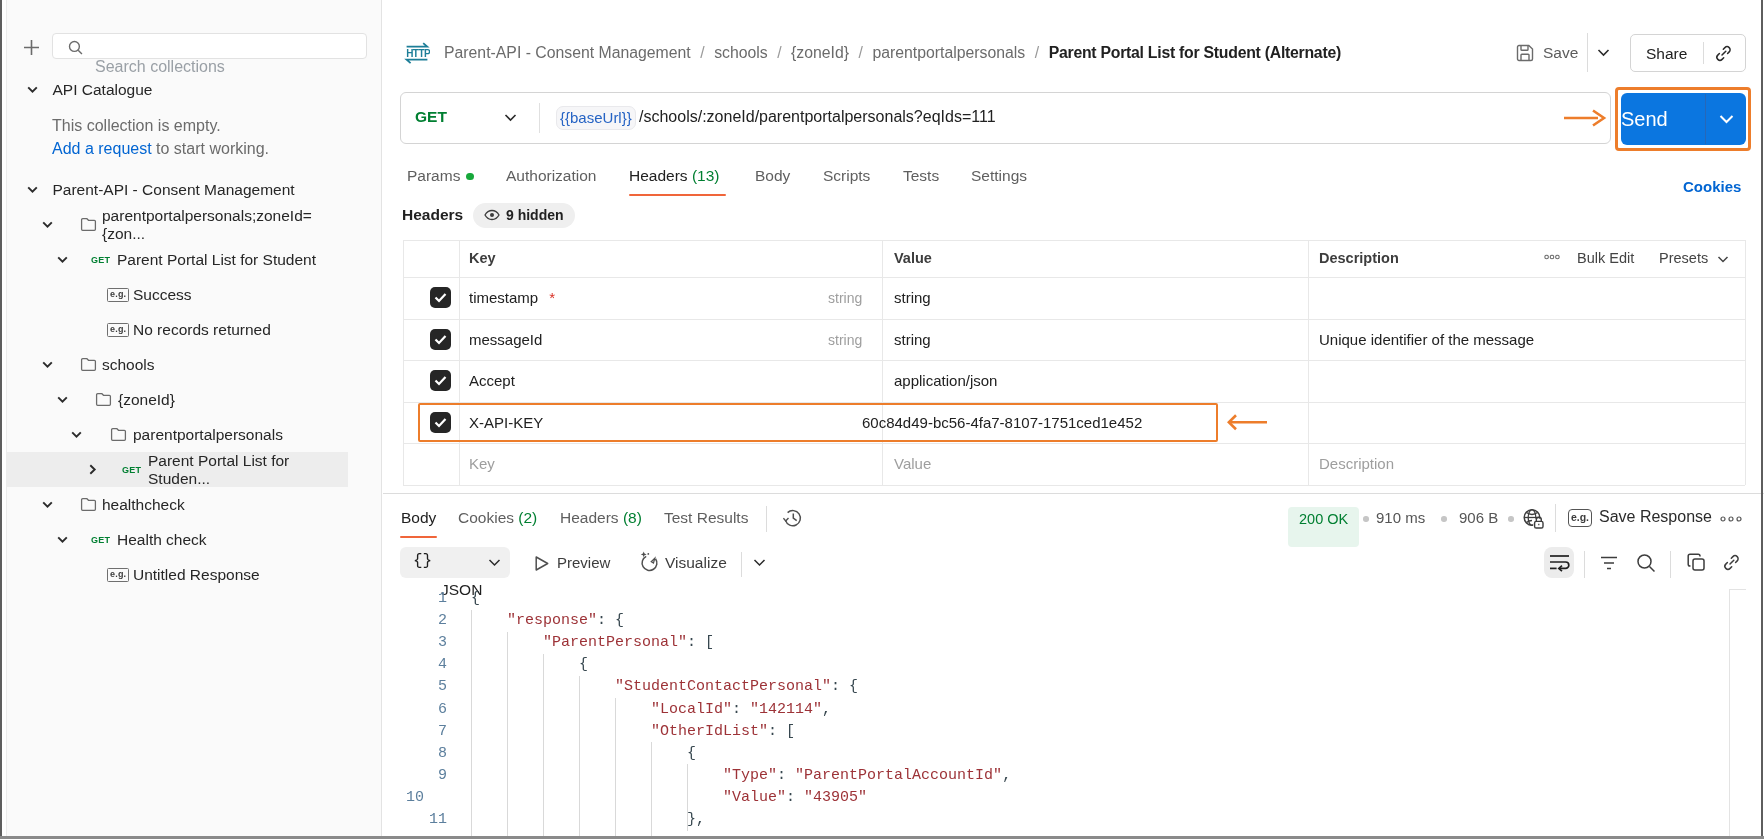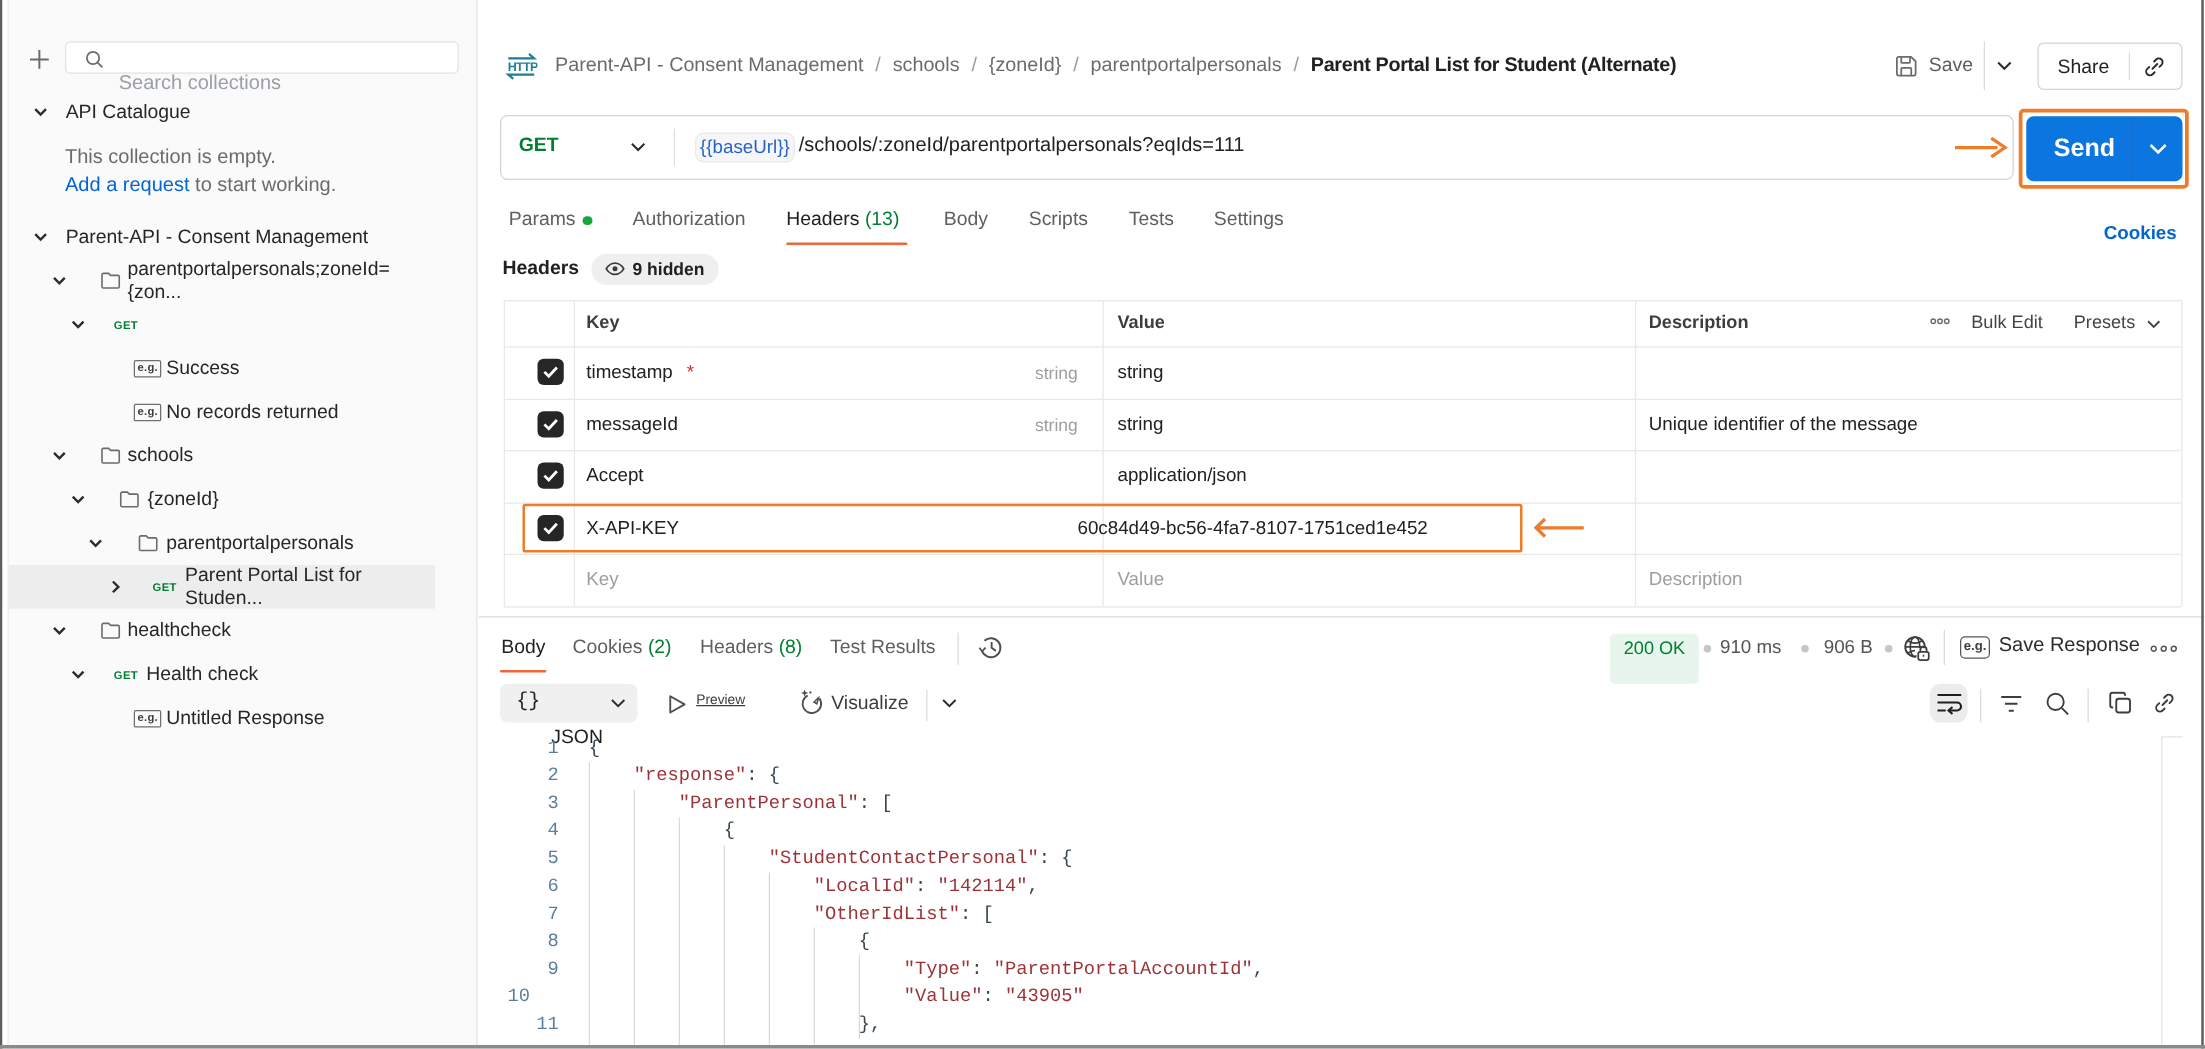--- a/index.html
+++ b/index.html
@@ -97,20 +97,21 @@
           <path d="M1.5 3.5v9a1 1 0 001 1h11a1 1 0 001-1V5a1 1 0 00-1-1H8L6.5 2.5h-4a1 1 0 00-1 1z" stroke="#6b6b6b" stroke-width="1.2" fill="none"></path>
         </svg>
       <div class="cell stext" style="left:102px;">parentportalpersonals;zoneId={zon...</div>
     </div>
 
     <div class="srow" style="top:242px;">
       <svg class="abs" style="left:55.5px; top:11px;" width="13" height="13" viewBox="0 0 13 13">
           <path d="M2.2 4.3L6.5 8.7 10.8 4.3" stroke="#2b2b2b" stroke-width="1.9" fill="none"></path>
         </svg>
       <div class="cell getbadge" style="left:91px;">GET</div>
+      <div class="cell stext" style="left:117px;">Parent Portal List for Student</div>
     </div>
 
     <div class="srow" style="top:277px;">
       <div class="cell" style="left:107px;">
           <span class="egbadge">e.g.</span>
         </div>
       <div class="cell stext" style="left:133px;">Success</div>
     </div>
 
     <div class="srow" style="top:312px;">
@@ -233,21 +234,21 @@
   <div class="abs" style="left:539px; top:103px; width:1px; height:30px; background:#e0e0e0;"></div>
   <div class="abs" style="left:556px; top:106px; height:24px; background:#f6f6f8; border:1px solid #e9e9ec; border-radius:7px; padding:0 3px; font-size:15px; line-height:22px; color:#2563c4;">{{baseUrl}}</div>
   <div class="abs" style="left:639px; top:108px; font-size:16px; color:#212121;">/schools/:zoneId/parentportalpersonals?eqIds=111</div>
 
   <svg class="abs" style="left:1563px; top:108px;" width="44" height="20" viewBox="0 0 44 20">
     <path d="M1 10h34" stroke="#ed7d2b" stroke-width="2.6" fill="none"></path>
     <path d="M30 2.5l11 7.5-11 7.5" stroke="#ed7d2b" stroke-width="2.6" fill="none" stroke-linejoin="miter"></path>
   </svg>
   <div id="sendrect"></div>
   <div id="send"></div>
-  <div class="abs" style="left:1621px; top:93px; width:93px; height:52px; line-height:52px; text-align:center; font-size:20px; font-weight:bold; color:#fff;">Send</div>
+  <div class="abs" style="left:1621px; top:93px; width:93px; height:52px; line-height:52px; font-size:20px; font-weight:normal; color:#fff;">Send</div>
   <div class="abs" style="left:1705px; top:94px; width:1px; height:50px; background:#2767b8;"></div>
   <svg class="abs" style="left:1719px; top:114px;" width="15" height="11" viewBox="0 0 15 11">
       <path d="M1.5 2l6 6 6-6" stroke="#fff" stroke-width="2" fill="none"></path>
     </svg>
 
   <div class="abs tab" style="left:407px; top:167px;">Params</div>
   <div class="abs" style="left:466px; top:172.5px; width:7.5px; height:7.5px; border-radius:50%; background:#17a83b;"></div>
   <div class="abs tab" style="left:506px; top:167px;">Authorization</div>
   <div class="abs tabact tab" style="left:629px; top:167px;">Headers <span class="greent">(13)</span></div>
   <div class="abs" style="left:629px; top:193.5px; width:97px; height:2.6px; background:#f0653a; border-radius:2px;"></div>
@@ -378,21 +379,21 @@
 
   <div class="abs" style="left:400px; top:547px; width:110px; height:31px; background:#f0f0f0; border-radius:6px;"></div>
   <div class="abs" style="left:413px; top:552px; font-family:'Liberation Mono',monospace; font-size:16px; color:#1f1f1f;">{}</div>
   <div class="abs" style="left:441px; top:553px; font-size:15.5px; color:#1f1f1f;margin-top:28px;">JSON</div>
   <svg class="abs" style="left:488px; top:558px;" width="13" height="10" viewBox="0 0 13 10">
       <path d="M1.5 2l5 5 5-5" stroke="#2b2b2b" stroke-width="1.5" fill="none"></path>
     </svg>
   <svg class="abs" style="left:534px; top:555px;" width="16" height="17" viewBox="0 0 16 17">
       <path d="M2.2 2l11.5 6.5L2.2 15z" stroke="#4f4f4f" stroke-width="1.5" fill="none" stroke-linejoin="round"></path>
     </svg>
-  <div class="abs" style="left:557px; top:554px; font-size:11px; color:#3d3d3d;text-decoration:underline;">Preview</div>
+  <div class="abs" style="left:557px; top:554px; font-size:15px; color:#3d3d3d;">Preview</div>
   <svg class="abs" style="left:639px; top:551px;" width="22" height="22" viewBox="0 0 22 22">
     <path d="M7.2 5.4a7.4 7.4 0 109.3 2.3" stroke="#4f4f4f" stroke-width="1.5" fill="none"></path>
     <path d="M12.2 10.6l3.6-3.4-1.3 4.8z" stroke="#4f4f4f" stroke-width="1.2" fill="none"></path>
     <path d="M4.7 0.5l0.8 2.1 2.1 0.8-2.1 0.8-0.8 2.1-0.8-2.1-2.1-0.8 2.1-0.8z" fill="#4f4f4f"></path>
     <circle cx="9.3" cy="2.9" r="0.9" fill="#4f4f4f"></circle>
   </svg>
   <div class="abs" style="left:665px; top:554px; font-size:15.5px; color:#3d3d3d;">Visualize</div>
   <div class="abs" style="left:741px; top:552px; width:1px; height:25px; background:#dcdcdc;"></div>
   <svg class="abs" style="left:753px; top:558px;" width="13" height="10" viewBox="0 0 13 10">
       <path d="M1.5 2l5 5 5-5" stroke="#2b2b2b" stroke-width="1.5" fill="none"></path>

